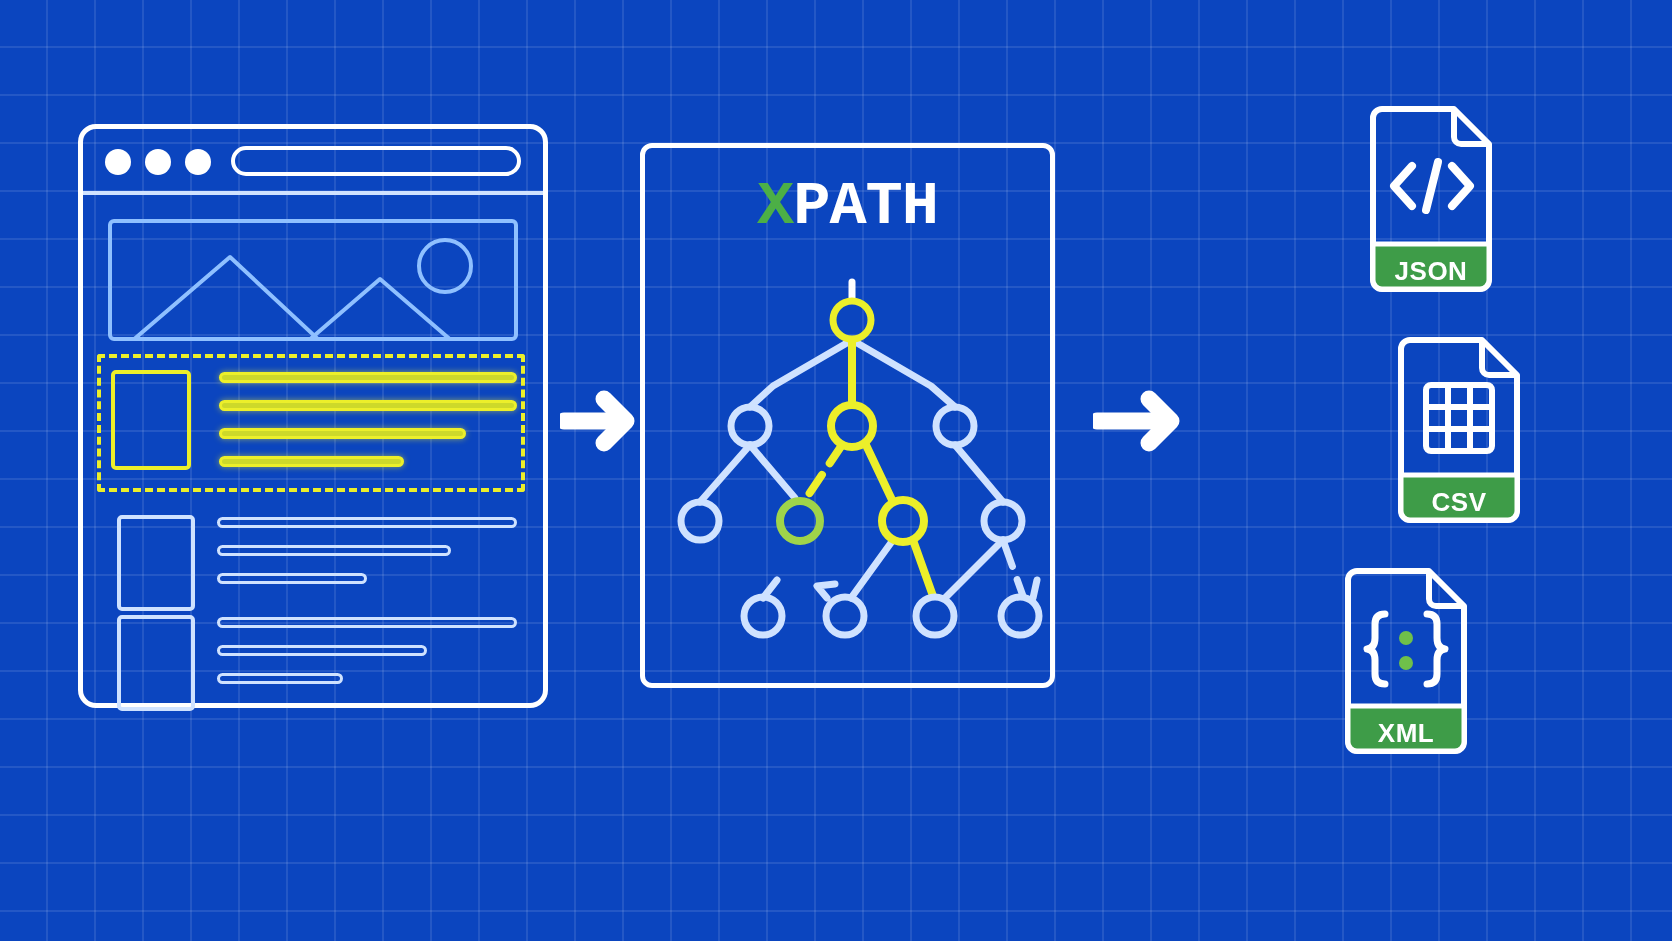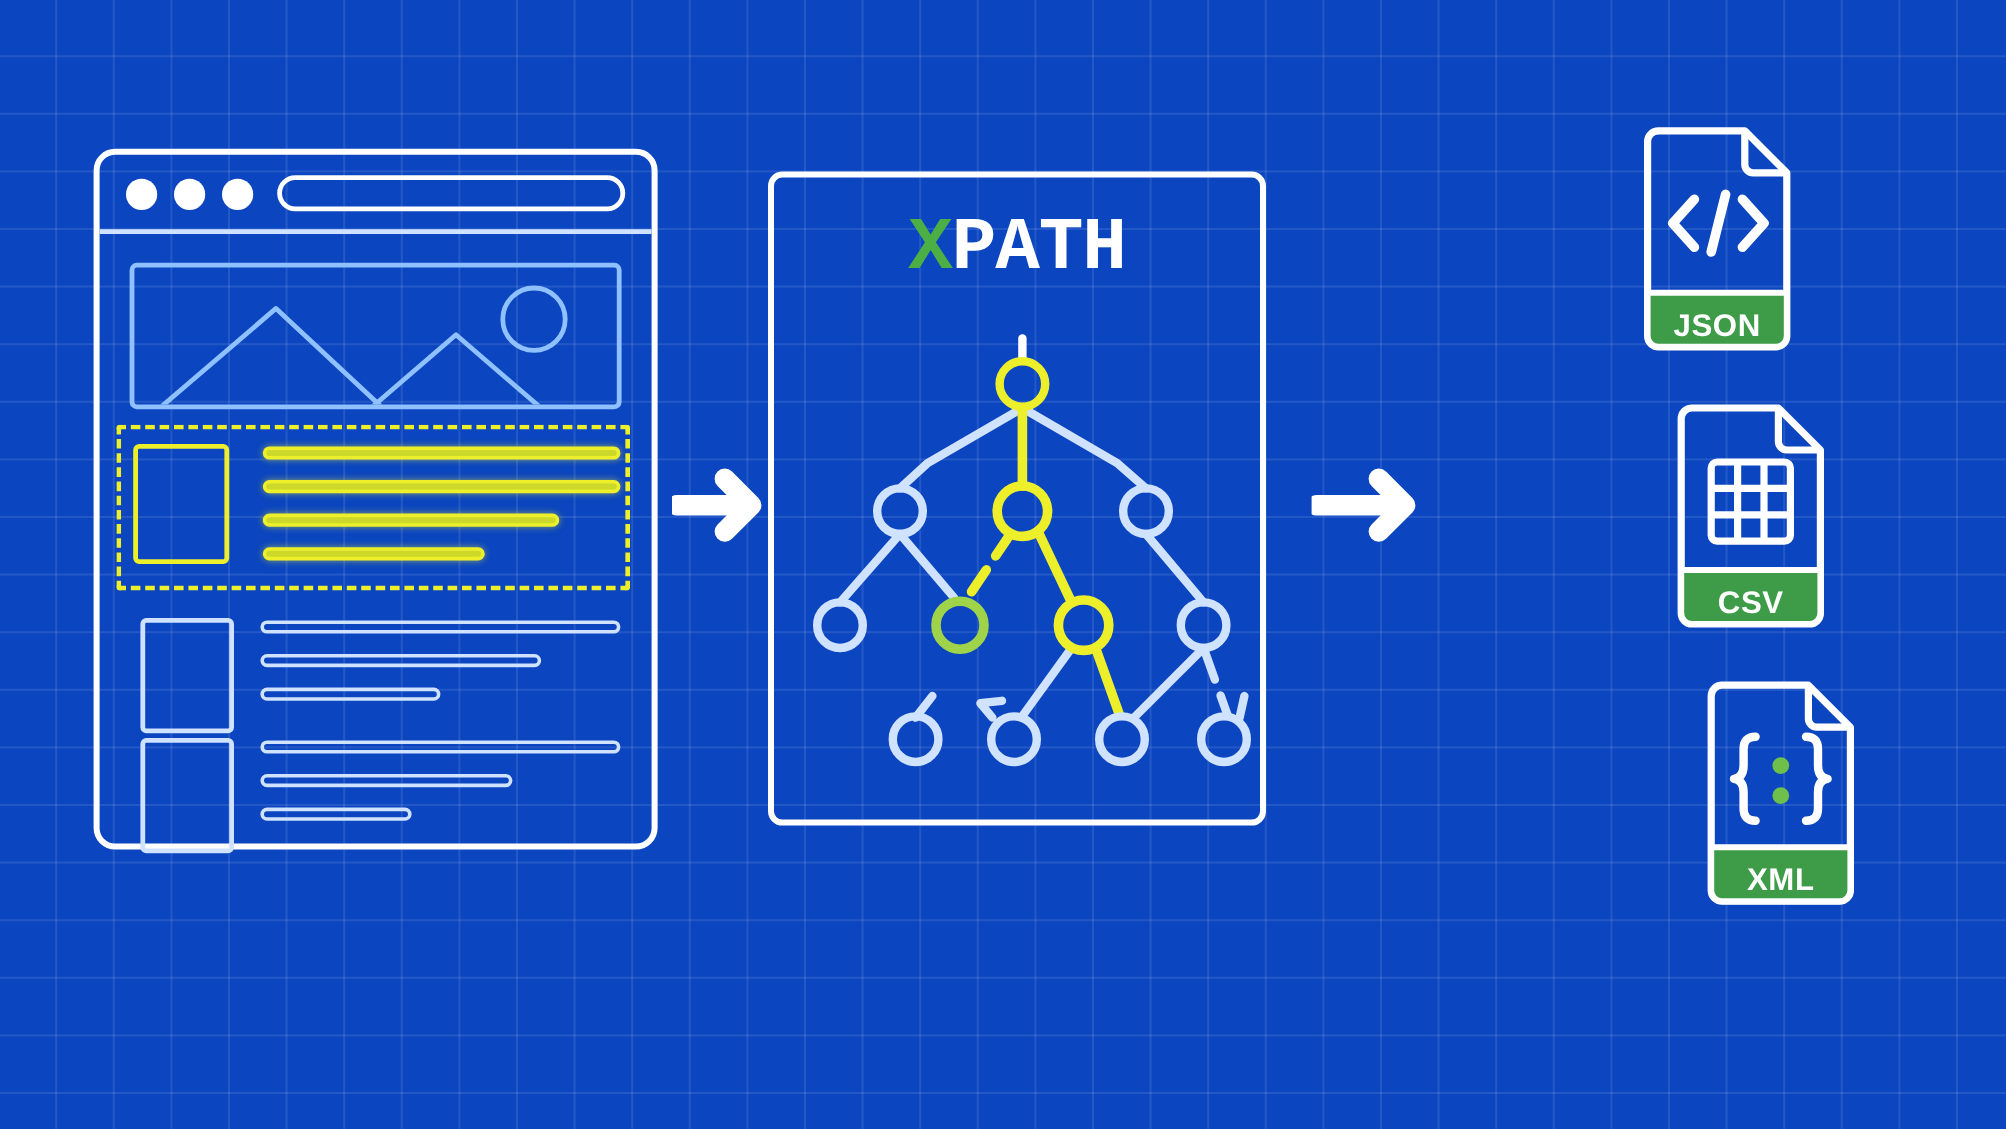--- a/index.html
+++ b/index.html
@@ -95,21 +95,21 @@
     position:absolute;width:126px;height:190px;
   }
   .file .label{
     position:absolute;left:0;right:0;bottom:0;height:46px;
     display:flex;align-items:center;justify-content:center;
     color:#ffffff;font-weight:bold;font-size:26px;letter-spacing:.5px;
   }
   .file svg{position:absolute;left:0;top:0;}
   #file-json{left:1343px;top:104px;margin-left:25px;}
   #file-csv{left:1396px;top:335px;}
-  #file-xml{left:1421px;top:566px;}
+  #file-xml{left:1343px;top:566px;}
 </style>
 </head>
 <body>
 
 <div id="stage">
 
   <div id="browser" class="abs">
 
     <div id="browser-chrome">
       <span class="dot d1"></span>

